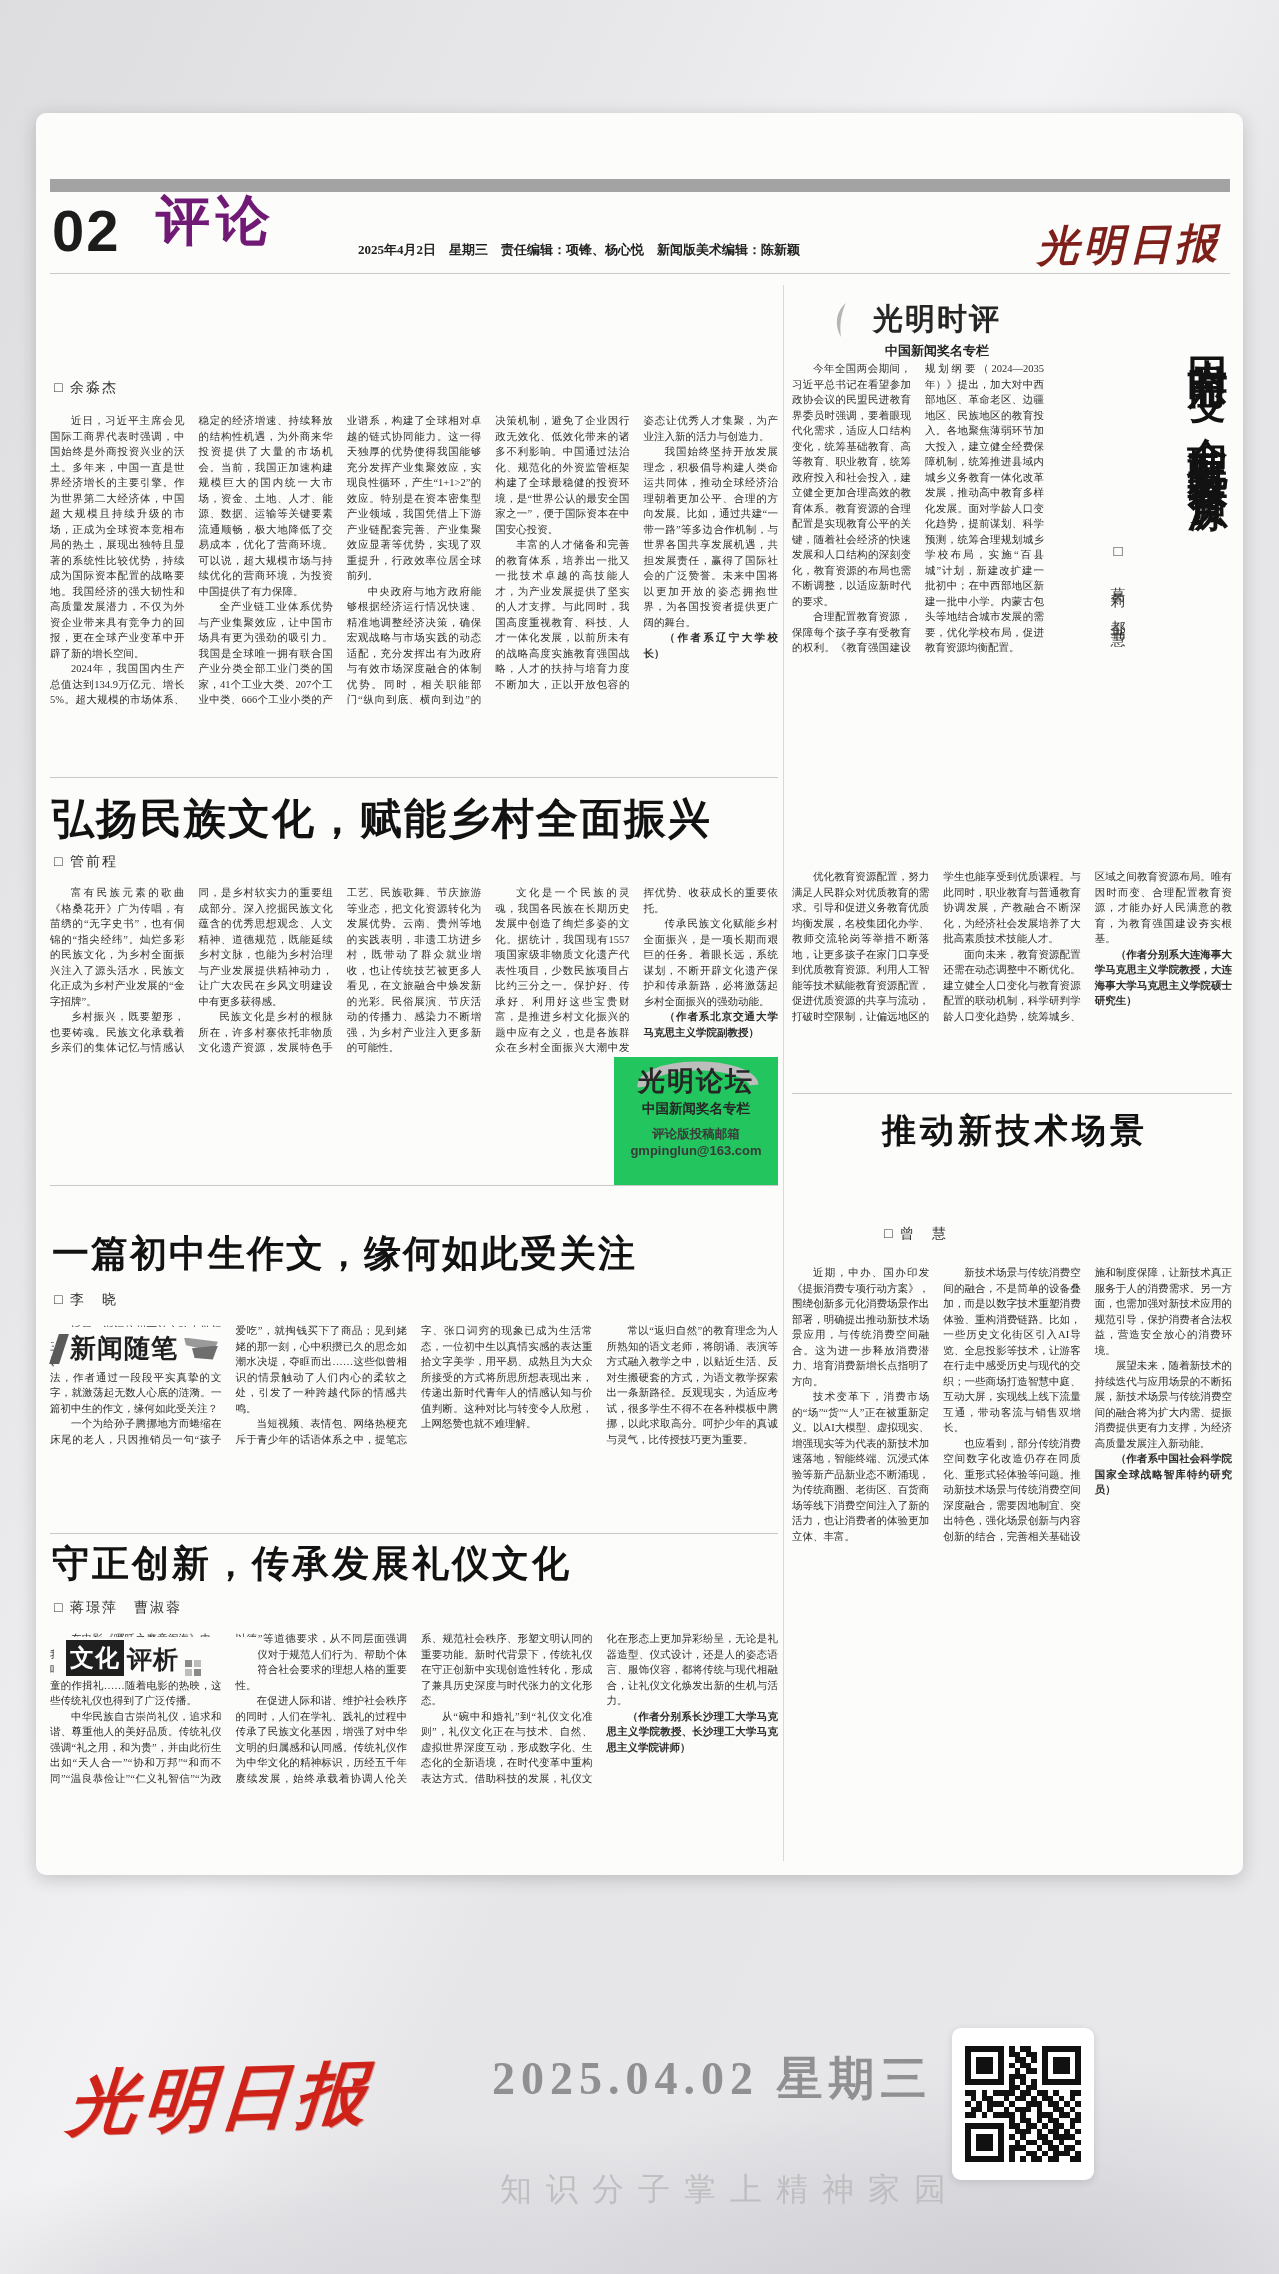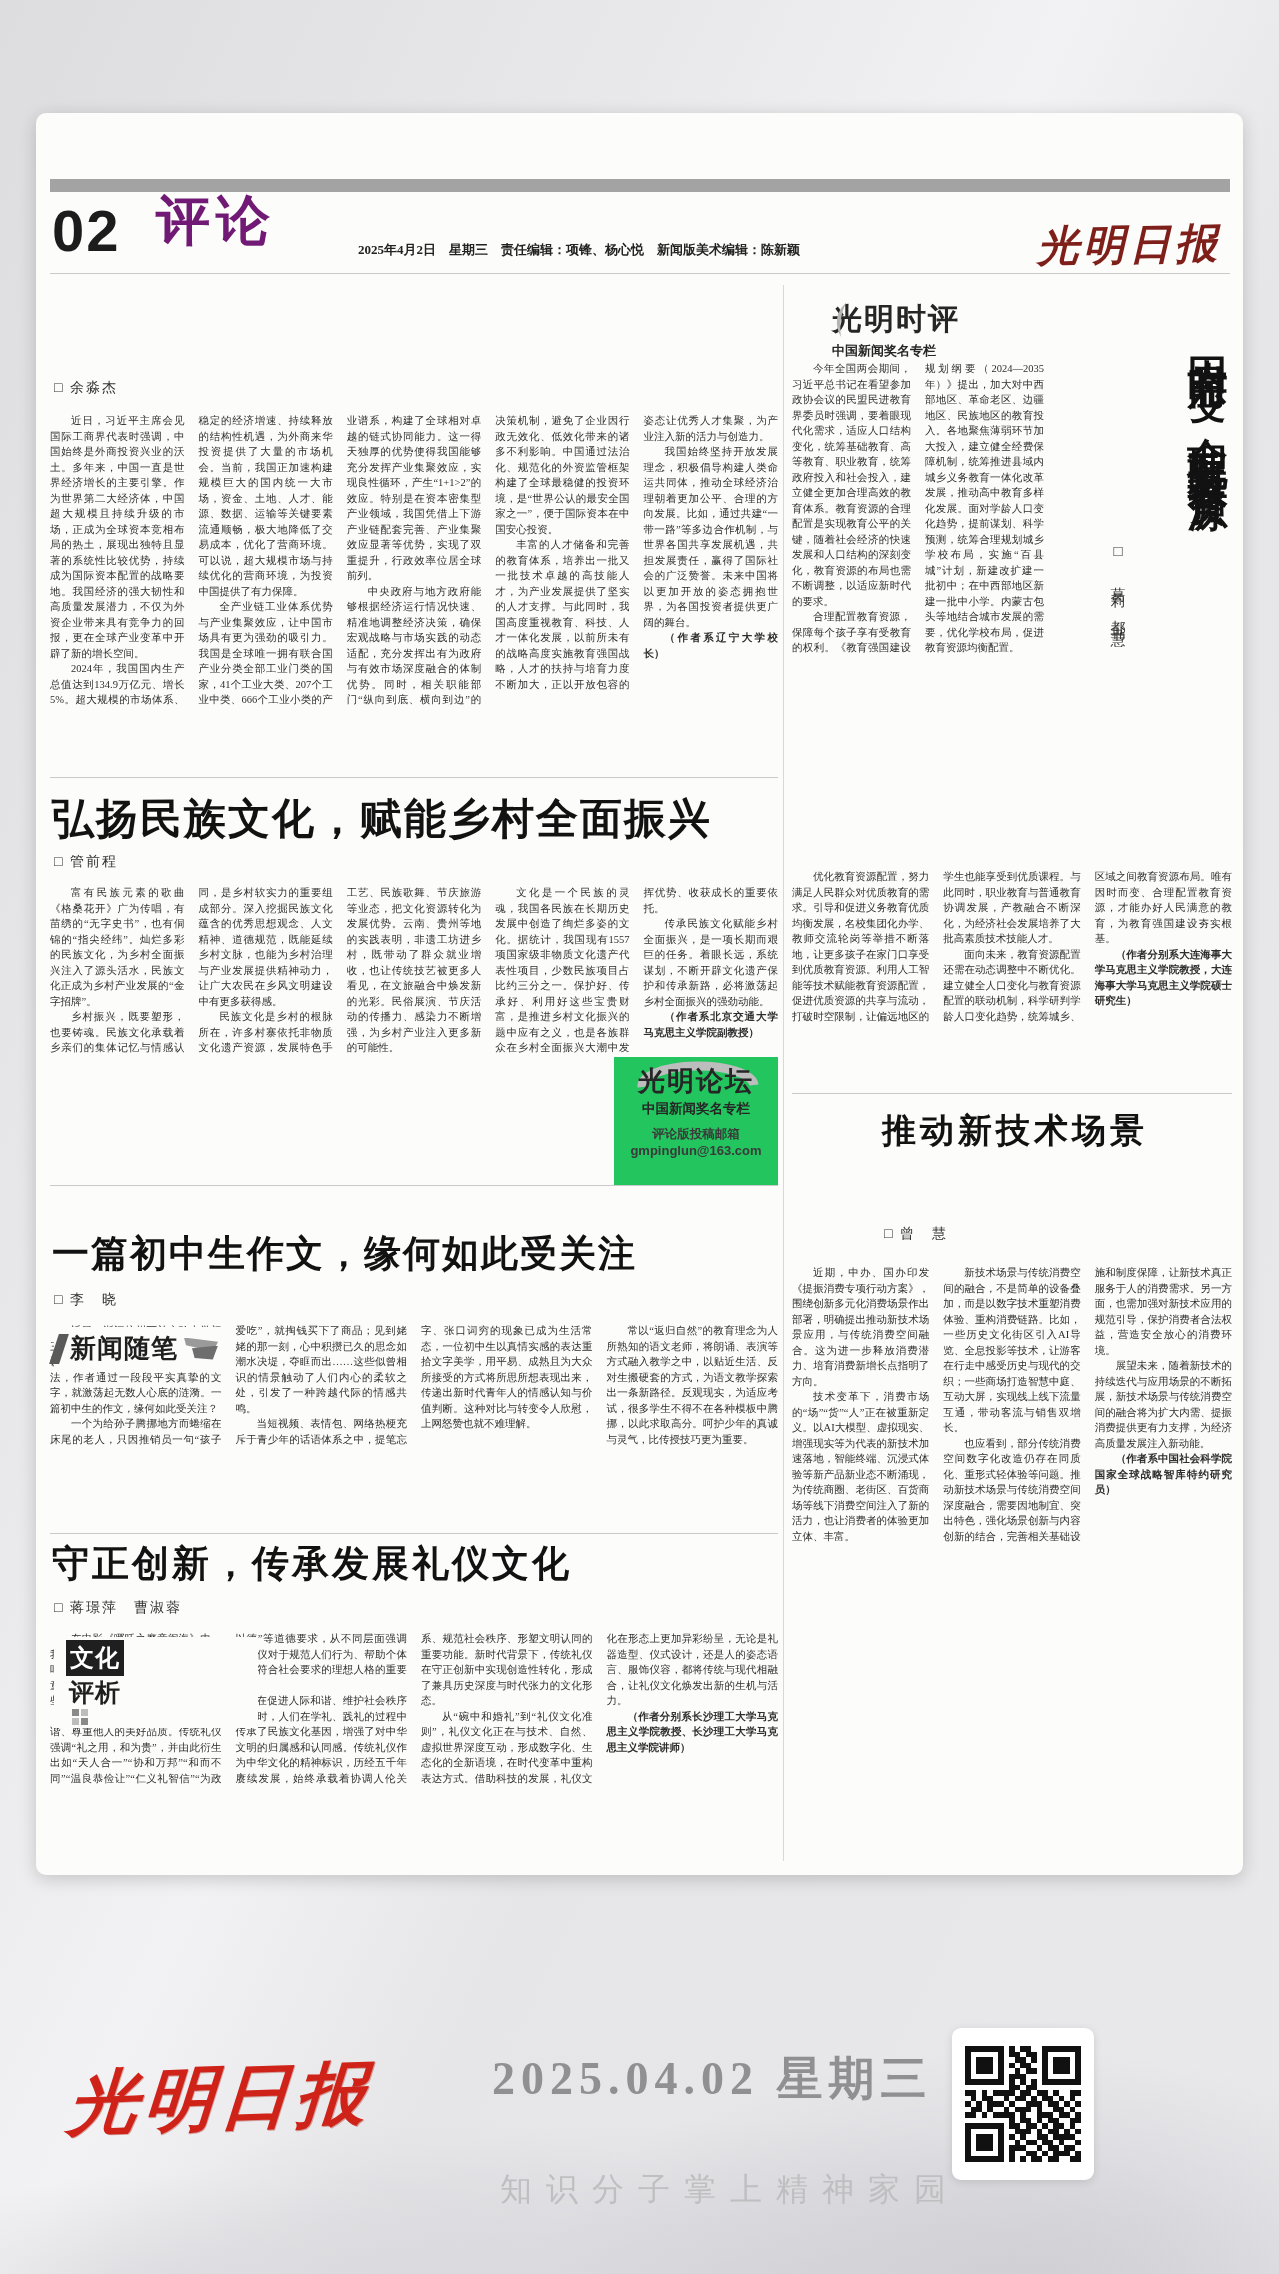--- a/index.html
+++ b/index.html
@@ -32,21 +32,21 @@
   
   .hl{color:#121212;font-weight:700;line-height:1.15;}
   .byline{font-size:14px;color:#333;letter-spacing:2px;}
   
   .cols{column-gap:14px;font-size:10.5px;line-height:15.5px;text-align:justify;
     overflow:hidden;color:#2e2e2e;}
   .cols p{margin:0;text-indent:2em;}
   .cols .attr{font-weight:700;}
   .contents{display:contents;}
   
-  .badge-shiping{width:210px;}
+  .badge-shiping{width:210px;text-align:center;}
   .badge-shiping .t{font-size:30px;font-weight:700;color:#262626;letter-spacing:2px;
     font-family:"Liberation Sans","DejaVu Sans",sans-serif;}
   .badge-shiping .s{font-size:13px;font-weight:700;color:#262626;margin-top:2px;}
   .badge-luntan{width:180px;text-align:center;background:#22c55e;padding-top:6px;}
   .badge-luntan .t{font-size:27px;font-weight:700;color:#262626;letter-spacing:2px;
     font-family:"Liberation Sans","DejaVu Sans",sans-serif;position:relative;z-index:2;}
   .badge-luntan .s{font-size:13.5px;font-weight:700;color:#262626;margin-top:1px;}
   .badge-luntan .n{font-size:12.5px;font-weight:700;color:#3a3a3a;margin-top:8px;}
   .badge-luntan .e{font-size:13px;font-weight:700;color:#3a3a3a;
     font-family:"Liberation Sans","DejaVu Sans",sans-serif;}
@@ -54,21 +54,21 @@
   .badge-suibi{background:#fcfcfb;padding:4px 0;display:flex;align-items:center;}
   .badge-suibi .t{font-size:26px;font-weight:700;color:#1f1f1f;letter-spacing:1px;
     font-family:"Liberation Sans","DejaVu Sans",sans-serif;}
   .slash-icon{display:inline-block;width:10px;height:30px;background:#5a5a5a;
     transform:skewX(-18deg);margin-right:6px;}
   .ribbon-icon{display:inline-block;width:34px;height:26px;margin-left:6px;position:relative;}
   .ribbon-icon b{position:absolute;left:0;top:2px;width:34px;height:14px;background:#9a9a9a;
     clip-path:polygon(0 0,100% 30%,86% 100%,6% 55%);}
   .ribbon-icon i{position:absolute;left:8px;top:10px;width:26px;height:14px;background:#6e6e6e;
     clip-path:polygon(0 20%,100% 0,80% 100%,10% 90%);}
-  .badge-pingxi{background:#fcfcfb;padding:3px 12px;display:flex;align-items:flex-start;flex-direction:column;}
+  .badge-pingxi{background:#fcfcfb;padding:3px 12px;display:flex;align-items:flex-end;}
   .badge-pingxi .inv{background:#1f1f1f;color:#fff;font-size:24px;font-weight:700;
     padding:2px 4px;font-family:"Liberation Sans","DejaVu Sans",sans-serif;letter-spacing:1px;}
   .badge-pingxi .pl{color:#1f1f1f;font-size:25px;font-weight:700;margin-left:3px;
     font-family:"Liberation Sans","DejaVu Sans",sans-serif;letter-spacing:1px;}
   .grid-icon{display:inline-block;width:16px;height:16px;margin-left:6px;
     background:
       linear-gradient(#8a8a8a,#8a8a8a) 0 0/7px 7px no-repeat,
       linear-gradient(#bdbdbd,#bdbdbd) 9px 0/7px 7px no-repeat,
       linear-gradient(#bdbdbd,#bdbdbd) 0 9px/7px 7px no-repeat,
       linear-gradient(#8a8a8a,#8a8a8a) 9px 9px/7px 7px no-repeat;}

